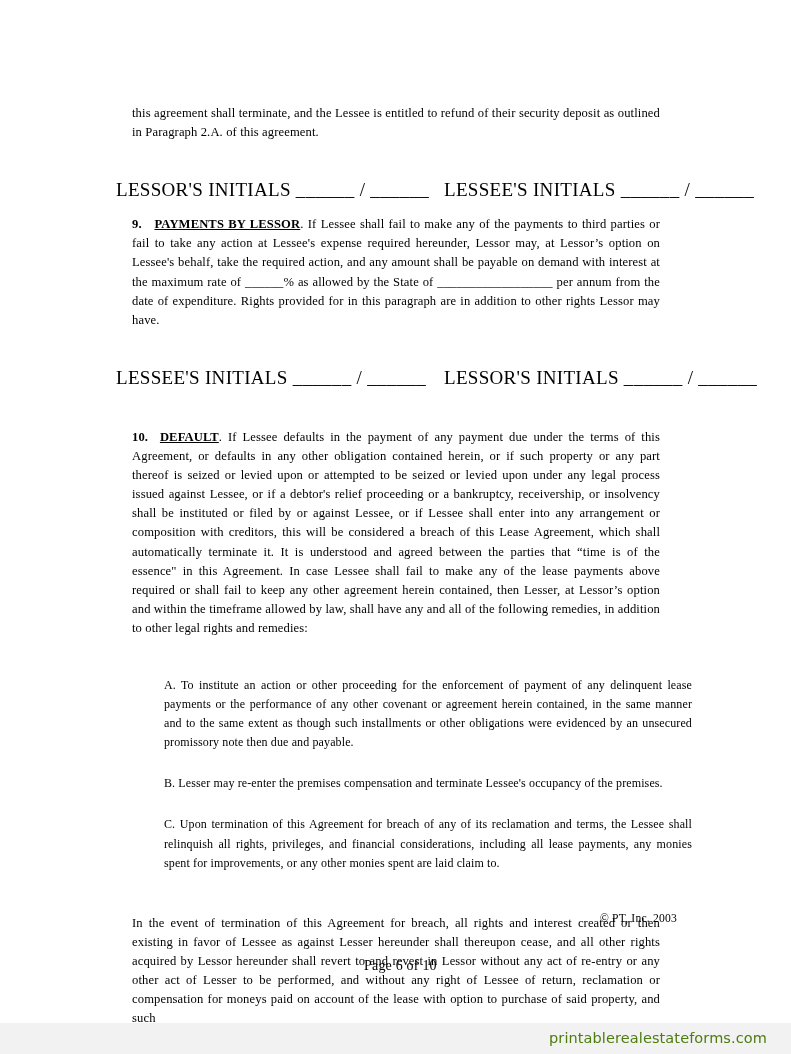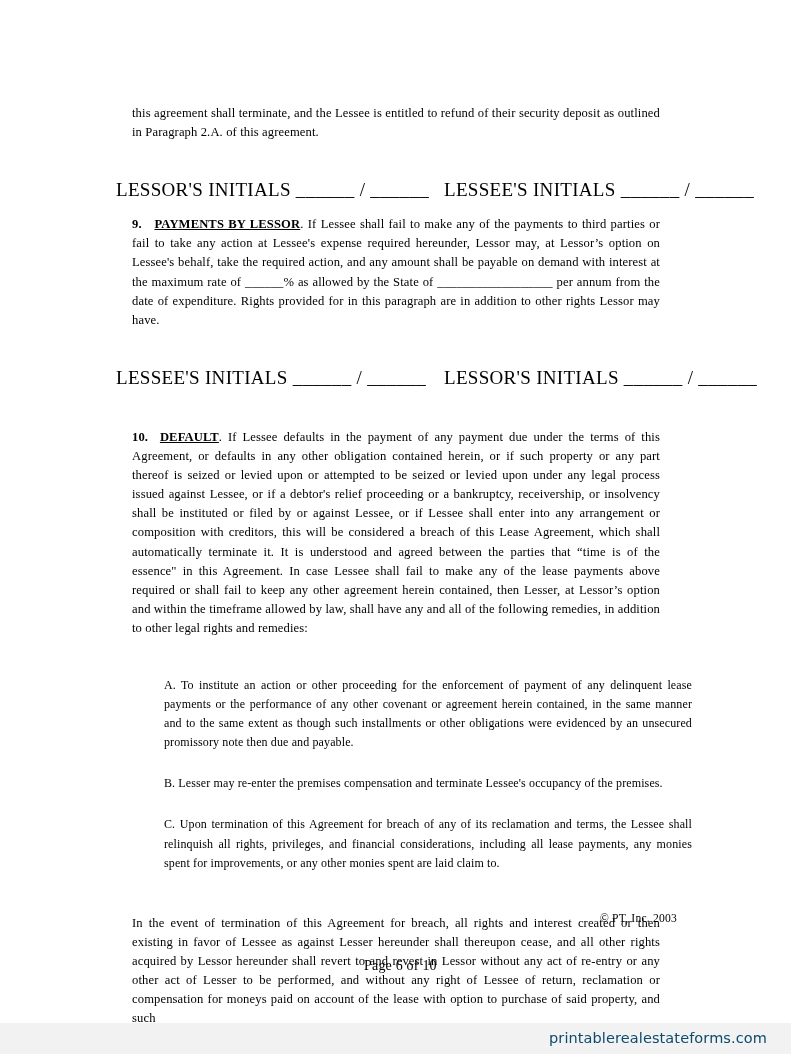--- a/index.html
+++ b/index.html
@@ -91,21 +91,21 @@
     width: 791px;
     height: 31px;
     background: #f2f2f2;
   }
   .watermark-text {
     position: absolute;
     right: 24px;
     top: 7px;
     font-family: "DejaVu Sans", "Liberation Sans", sans-serif;
     font-size: 14.5px;
-    color: #0c4a6e;
+    color: #4d7c0f;
     letter-spacing: 0.1px;
   }
 </style>
 </head>
 <body>
 
 <div class="page">
 
   <div class="content">
 

